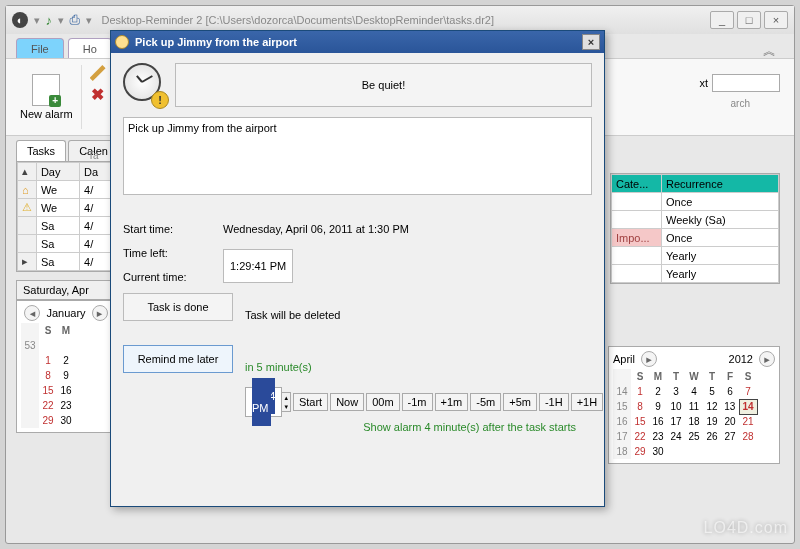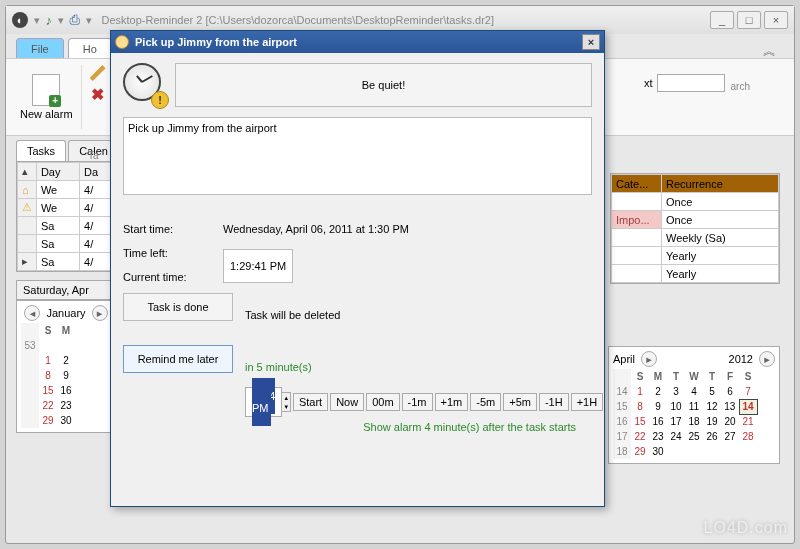--- a/index.html
+++ b/index.html
@@ -25,21 +25,21 @@
 .ribbon { height: 78px; background: #f8f8f8; border-top: 1px solid #ccc; border-bottom: 1px solid #ccc; display: flex; padding: 6px; }
 .ribbon-group { display: flex; flex-direction: column; align-items: center; justify-content: center; padding: 0 8px; border-right: 1px solid #ddd; }
 .ribbon-btn { display: flex; flex-direction: column; align-items: center; cursor: pointer; }
 .ribbon-btn .icon-doc { width: 28px; height: 32px; background: #fff; border: 1px solid #aaa; position: relative; margin-bottom: 2px; }
 .ribbon-btn .plus { position: absolute; bottom: -2px; right: -2px; width: 12px; height: 12px; background: #3a8a3a; color: #fff; font-weight: bold; font-size: 10px; text-align: center; line-height: 12px; border-radius: 2px; }
 .ribbon-small-btns { display: flex; flex-direction: column; gap: 6px; padding-left: 8px; }
 .small-icon { width: 16px; height: 16px; cursor: pointer; }
 .pencil-icon { background: #d4a040; clip-path: polygon(0 80%,80% 0,100% 20%,20% 100%); }
 .delete-icon { color: #c03030; font-size: 16px; font-weight: bold; line-height: 16px; text-align: center; }
 
-.right-ribbon { position: absolute; right: 14px; top: 68px; display: flex; flex-direction: row; align-items: flex-end; gap: 6px; }
+.right-ribbon { position: absolute; right: 14px; top: 68px; display: flex; flex-direction: column; align-items: flex-end; gap: 6px; }
 .search-box { display: flex; align-items: center; gap: 4px; }
 .search-box input { width: 68px; height: 18px; border: 1px solid #aaa; padding: 0 3px; }
 
 
 .tab-strip { display: flex; padding: 4px 10px 0; }
 .tab-strip .tab { padding: 4px 10px; border: 1px solid #aaa; border-bottom: none; background: #f0f0f0; border-radius: 3px 3px 0 0; margin-right: 2px; cursor: pointer; }
 .tab-strip .tab.active { background: #fff; }
 
 
 .task-table { border: 1px solid #aaa; margin: 0 10px; background: #fff; }
@@ -101,21 +101,21 @@
 .step-btn { border: 1px solid #aaa; background: #f4f4f4; padding: 2px 5px; margin-left: 2px; cursor: pointer; }
 .green-note { color: #2a8a2a; margin-top: 4px; margin-left: 122px; text-align: right; padding-right: 16px; }
 
 
 .watermark { position: absolute; right: 12px; bottom: 12px; color: rgba(255,255,255,0.6); font-size: 16px; letter-spacing: 1px; pointer-events: none; text-shadow: 0 0 4px rgba(0,0,0,0.3); }
 
 
 .right-table { position: absolute; right: 14px; top: 167px; width: 170px; background: #fff; border: 1px solid #aaa; }
 .right-table table { width: 100%; border-collapse: collapse; }
 .right-table th, .right-table td { border: 1px solid #ccc; padding: 2px 4px; height: 18px; font-weight: normal; text-align: left; }
-.right-table th { background: #a16207; }
+.right-table th { background: #14b8a6; }
 </style>
 </head>
 <body>
 
 <div class="main-window">
 
   <div class="titlebar">
     <span class="app-icon">◐</span>
     <span style="color:#888">▾</span>
     <span class="music-icon">♪</span>
@@ -208,26 +208,26 @@
       <tbody>
           <tr>
         <th style="width:50px">Cate...</th>
         <th>Recurrence</th>
       </tr>
       <tr>
             <td></td>
             <td>Once</td>
           </tr>
       <tr>
+            <td></td>
+            <td>Weekly (Sa)</td>
+          </tr>
+      <tr>
             <td class="impo-cell">Impo...</td>
             <td>Once</td>
-          </tr>
-      <tr>
-            <td></td>
-            <td>Weekly (Sa)</td>
           </tr>
       <tr>
             <td></td>
             <td>Yearly</td>
           </tr>
       <tr>
             <td></td>
             <td>Yearly</td>
           </tr>
     </tbody>

